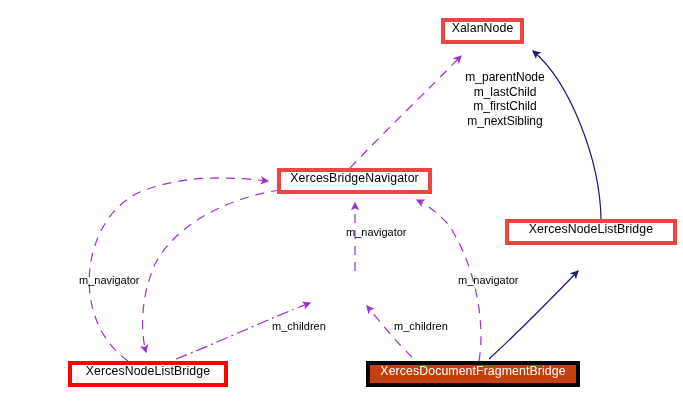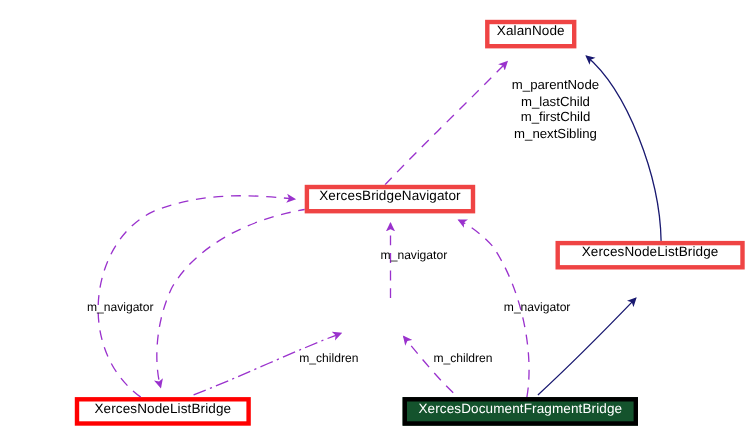--- a/index.html
+++ b/index.html
@@ -37,21 +37,21 @@
     justify-content: center;
     white-space: nowrap;
     letter-spacing: 0.1px;
   }
   .uml-node.highlight {
     border-color: #ff0000;
     color: #000000;
   }
   .uml-node.current {
     border-color: #000000;
-    background: #14532d;
+    background: #c2410c;
     color: #ffffff;
   }
   .edge-label {
     position: absolute;
     font-size: 11px;
     line-height: 1;
     color: #000000;
     white-space: nowrap;
   }
   .multi-label {

